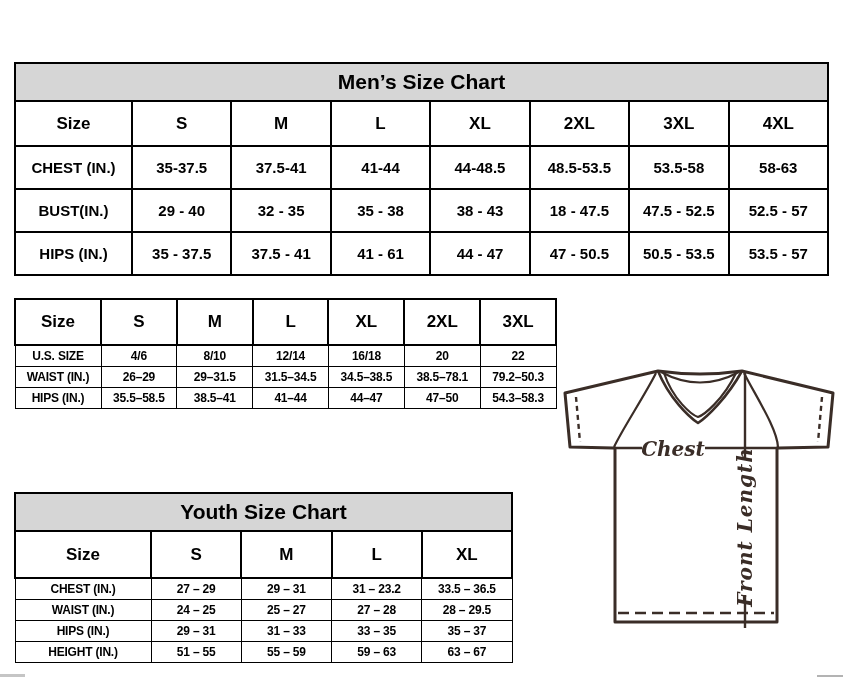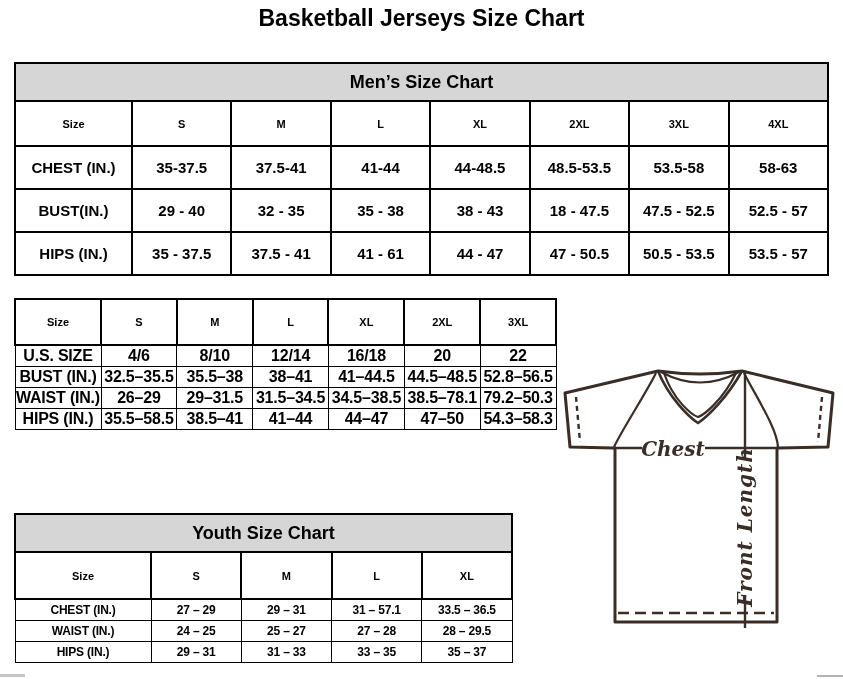--- a/index.html
+++ b/index.html
@@ -12,39 +12,39 @@
     text-align:center; font-size:23px; font-weight:bold; margin:0;
   }
   .tbl-wrap { position:absolute; }
   .tbl-wrap table {
     width:100%; border-collapse:collapse; table-layout:fixed;
   }
   .tbl-wrap td, .tbl-wrap th {
     border:2px solid #000; text-align:center; vertical-align:middle;
     padding:0; font-weight:bold; overflow:hidden; white-space:nowrap;
   }
-  .band { background:#d6d6d6; font-size:18px; height:36px; }
-  .header-row th { font-size:11px; }
+  .band { background:#d6d6d6; font-size:21px; height:36px; }
+  .header-row th { font-size:17px; }
 
   
   .mens { left:14px; top:62px; width:815px; }
   .mens col:first-child { width:117px; }
   .mens .header-row th { height:43px; }
   .mens .data-row th, .mens .data-row td { height:41px; font-size:15px; }
 
   
   .womens { left:14px; top:298px; width:543px; }
   .womens col:first-child { width:86px; }
   .womens .header-row th { height:44px; }
   .womens .data-row th, .womens .data-row td {
-    height:20px; font-size:16px; letter-spacing:-0.2px; border-width:1.5px;text-align:center;
-  }
-
-  
-  .youth { left:14px; top:513px; width:499px; }
+    height:20px; font-size:12px; letter-spacing:-0.2px; border-width:1.5px;text-align:center;
+  }
+
+  
+  .youth { left:14px; top:492px; width:499px; }
   .youth col:first-child { width:136px; }
   .youth .header-row th { height:45px; }
   .youth .data-row th, .youth .data-row td {
     height:20px; font-size:12px; letter-spacing:-0.2px; border-width:1.5px;
   }
 
   
   .jersey { position:absolute; left:555px; top:360px; width:288px; height:300px; }
   .jersey text {
     font-family:"DejaVu Serif","Liberation Serif",serif;
@@ -53,21 +53,20 @@
 
   .fragment { position:absolute; }
   .fragment.left  { left:0; top:674px; width:25px; height:3px; background:#c5c5c5; }
   .fragment.right { left:817px; top:675px; width:26px; height:2px; background:#b3b3b3; }
 </style>
 </head>
 <body>
 
 <div class="page">
 
-  <h1 class="page-title">Basketball Jerseys Size Chart</h1>
 
   <div class="tbl-wrap mens">
       <table>
         <colgroup>
           <col>
           <col>
           <col>
           <col>
           <col>
           <col>
@@ -146,29 +145,20 @@
           <tr class="data-row">
             <th>U.S. SIZE</th>
             <td>4/6</td>
             <td>8/10</td>
             <td>12/14</td>
             <td>16/18</td>
             <td>20</td>
             <td>22</td>
           </tr>
           <tr class="data-row">
-            <th>BUST (IN.)</th>
-            <td>32.5–35.5</td>
-            <td>35.5–38</td>
-            <td>38–41</td>
-            <td>41–44.5</td>
-            <td>44.5–48.5</td>
-            <td>52.8–56.5</td>
-          </tr>
-          <tr class="data-row">
             <th>WAIST (IN.)</th>
             <td>26–29</td>
             <td>29–31.5</td>
             <td>31.5–34.5</td>
             <td>34.5–38.5</td>
             <td>38.5–78.1</td>
             <td>79.2–50.3</td>
           </tr>
           <tr class="data-row">
             <th>HIPS (IN.)</th>
@@ -200,36 +190,43 @@
             <th>Size</th>
             <th>S</th>
             <th>M</th>
             <th>L</th>
             <th>XL</th>
           </tr>
           <tr class="data-row">
             <th>CHEST (IN.)</th>
             <td>27 – 29</td>
             <td>29 – 31</td>
-            <td>31 – 57.1</td>
+            <td>31 – 23.2</td>
             <td>33.5 – 36.5</td>
           </tr>
           <tr class="data-row">
             <th>WAIST (IN.)</th>
             <td>24 – 25</td>
             <td>25 – 27</td>
             <td>27 – 28</td>
             <td>28 – 29.5</td>
           </tr>
           <tr class="data-row">
             <th>HIPS (IN.)</th>
             <td>29 – 31</td>
             <td>31 – 33</td>
             <td>33 – 35</td>
             <td>35 – 37</td>
+          </tr>
+          <tr class="data-row">
+            <th>HEIGHT (IN.)</th>
+            <td>51 – 55</td>
+            <td>55 – 59</td>
+            <td>59 – 63</td>
+            <td>63 – 67</td>
           </tr>
         </tbody>
       </table>
     </div>
 
   <svg class="jersey" viewBox="0 0 288 300" xmlns="http://www.w3.org/2000/svg">
     <g stroke="#3a2d27" fill="none" stroke-linejoin="round" stroke-linecap="butt">
 
       <path fill="#ffffff" stroke-width="3" d="M103,11 L10,33 L15,87 L58,88 L60,88 L60,262 L222,262 L222,88 L224,88 L273,87 L278,33 L187,11 Q145,17 103,11 Z"></path>
 

